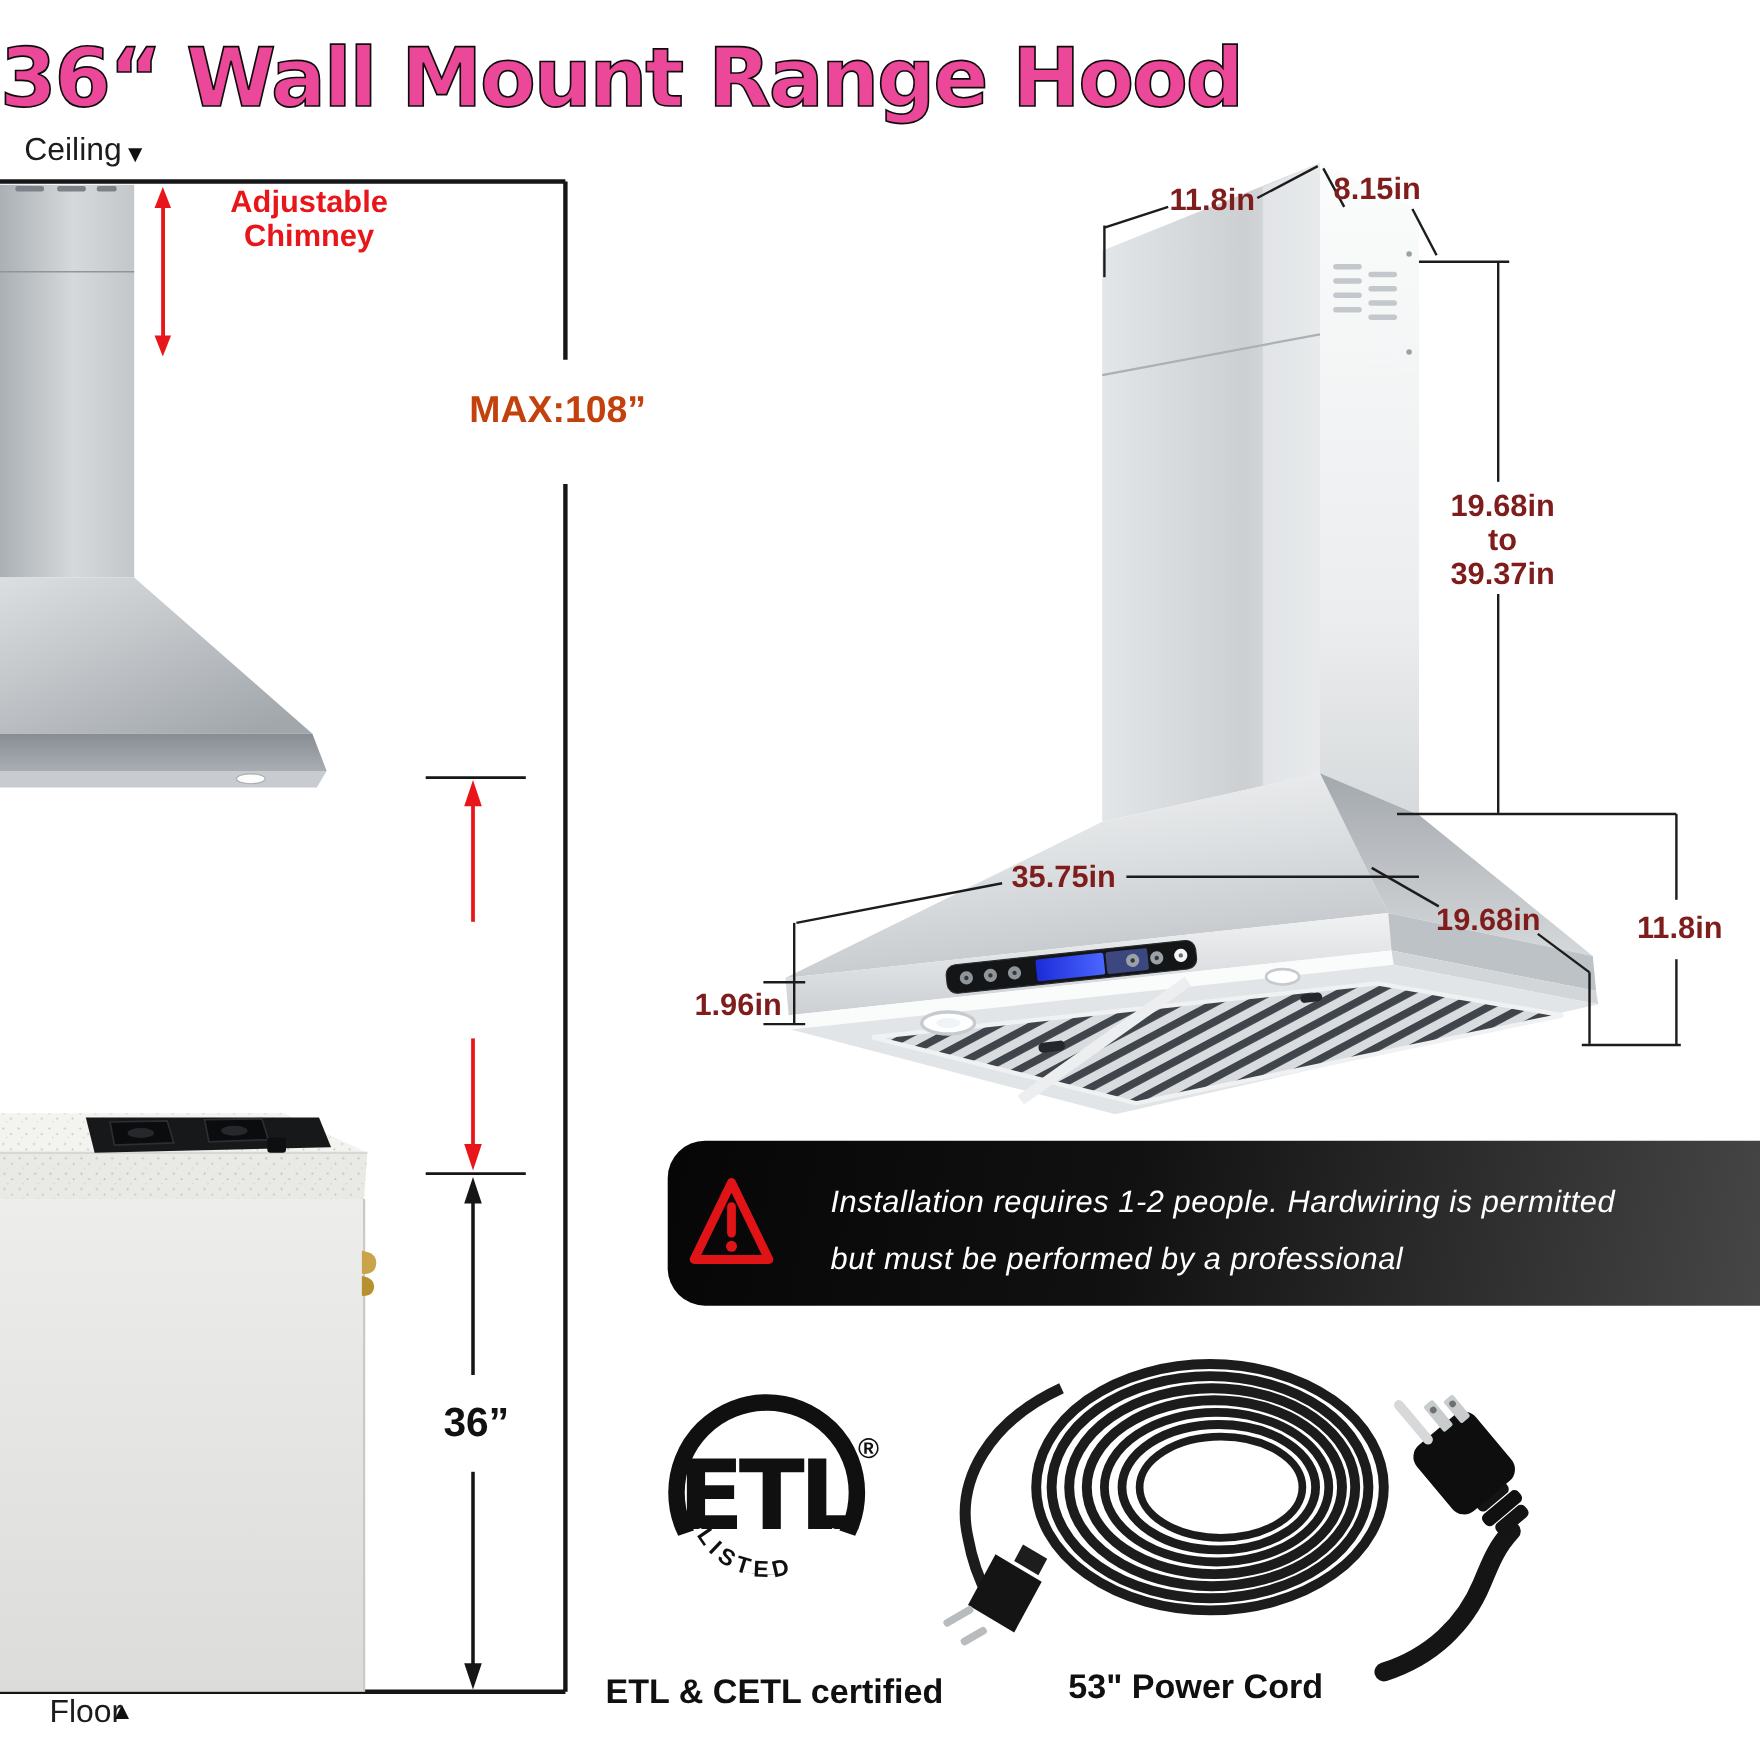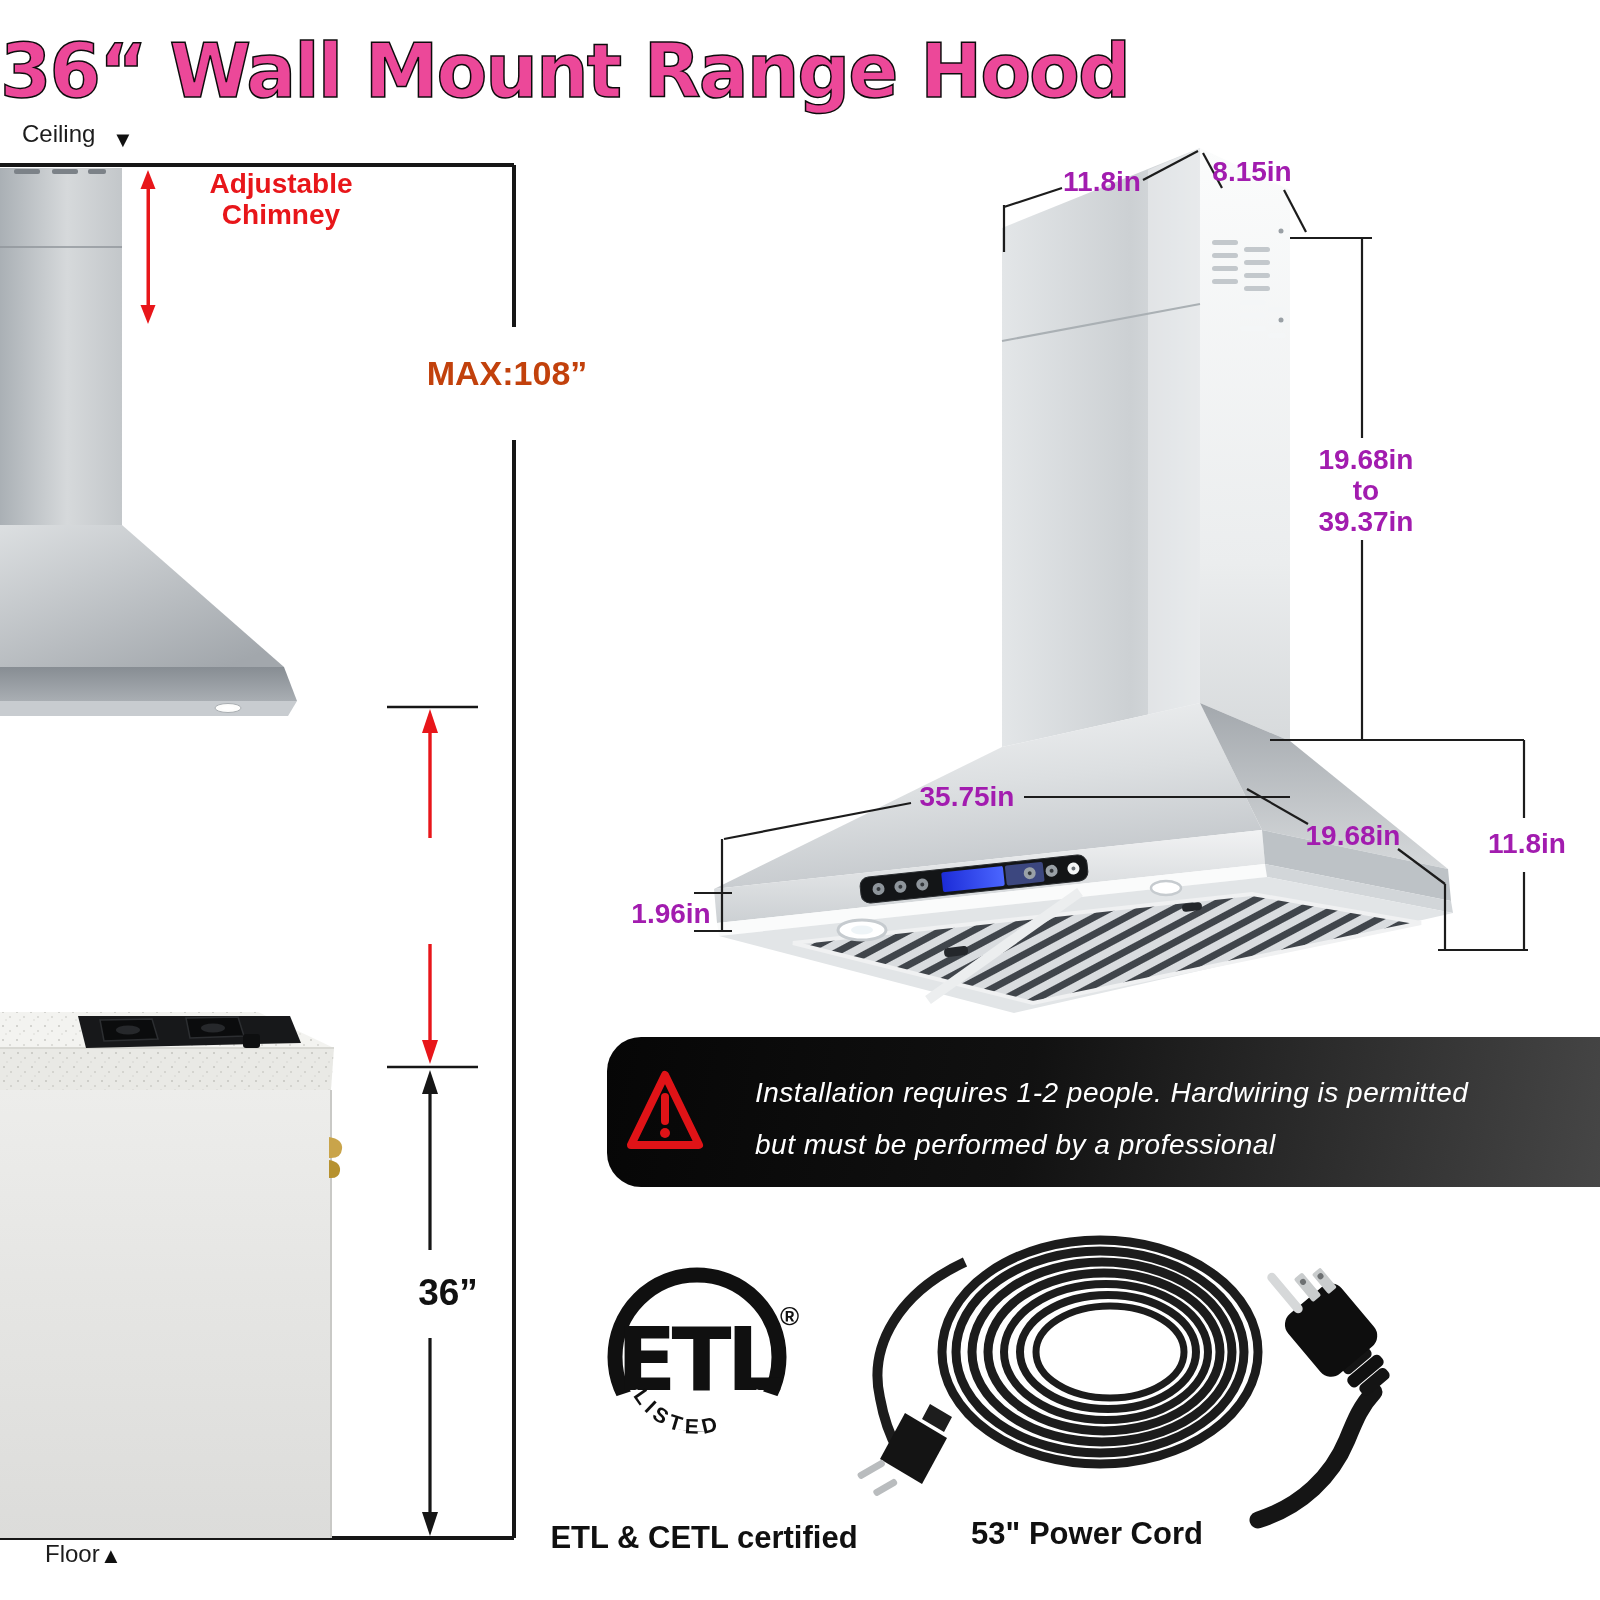--- a/index.html
+++ b/index.html
@@ -5,29 +5,29 @@
   html,body{margin:0;padding:0;background:#ffffff;}
   .stage{position:relative;width:1600px;height:1600px;background:#ffffff;overflow:hidden;
          font-family:"Liberation Sans",sans-serif;}
   svg{display:block;}
   .art{position:absolute;left:0;top:0;}
   .lbl{position:absolute;white-space:nowrap;color:#c2410c;}
   .ctr{transform:translateX(-50%);text-align:center;}
   .title{position:absolute;left:0;top:28px;width:1560px;
          font-family:"DejaVu Sans","Liberation Sans",sans-serif;font-weight:800;
          font-size:74px;letter-spacing:-2px;color:#ec4899;-webkit-text-stroke:1.5px #0c0c0c;}
-  .plain{font-size:24px;font-weight:400;color:#1c1c1c;}
+  .plain{font-size:29px;font-weight:400;color:#1c1c1c;}
   .arrowglyph{font-size:22px;color:#101010;}
   .red{color:#e8161a;font-weight:700;}
   .adj{top:168px;left:237px;font-size:28px;line-height:31px;margin-left:44px;}
   .maxh{top:354px;left:507px;font-size:34px;font-weight:600;}
   .rec1{font-size:29px;line-height:33px;}
   .rec2{font-size:33px;line-height:36px;}
-  .dim{font-size:28px;font-weight:600;color:#a21caf;line-height:31px;}
-  .h36{top:1272px;left:448px;font-size:37px;font-weight:700;color:#111;}
+  .dim{font-size:28px;font-weight:600;color:#7f1d1d;line-height:31px;}
+  .h36{top:1272px;left:433px;font-size:37px;font-weight:700;color:#111;}
   .banner{position:absolute;left:607px;top:1037px;width:1048px;height:150px;border-radius:34px;
           background:linear-gradient(100deg,#060606 0%,#111111 40%,#4b4b4b 100%);}
   .warntext{position:absolute;left:148px;color:#ffffff;font-size:28px;font-style:italic;
             font-weight:500;letter-spacing:.5px;white-space:nowrap;}
   .wline1{top:40px;} .wline2{top:92px;}
   .warnicon{position:absolute;left:18px;top:32px;}
   .caption{font-size:31px;font-weight:700;color:#101010;}
 </style>
 </head>
 <body>

